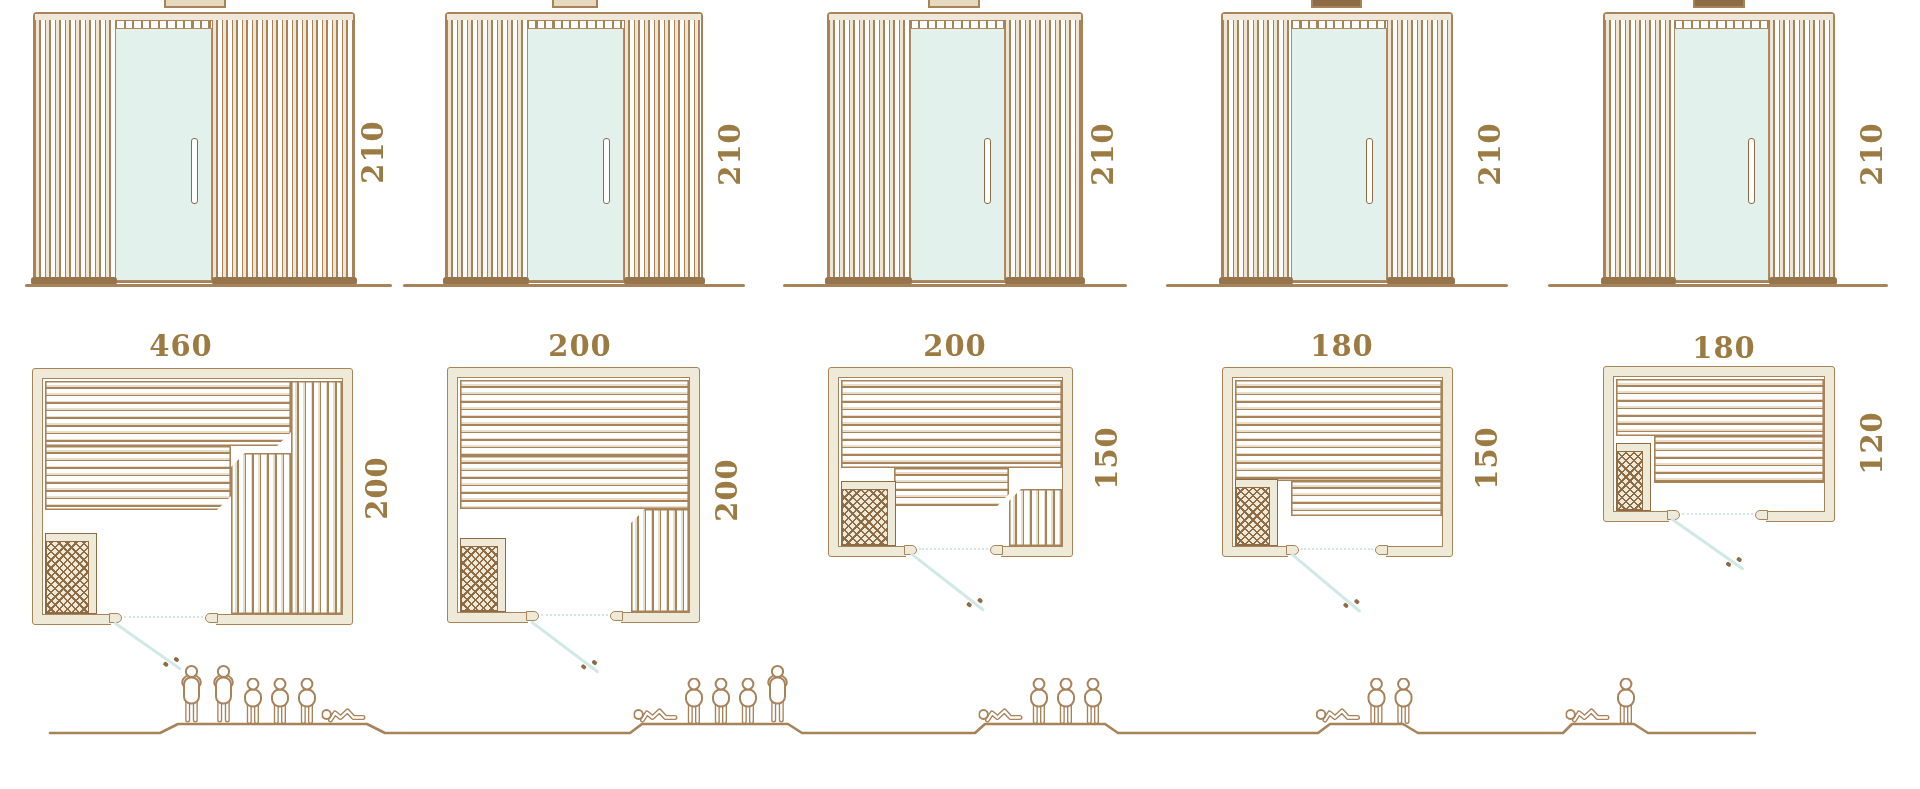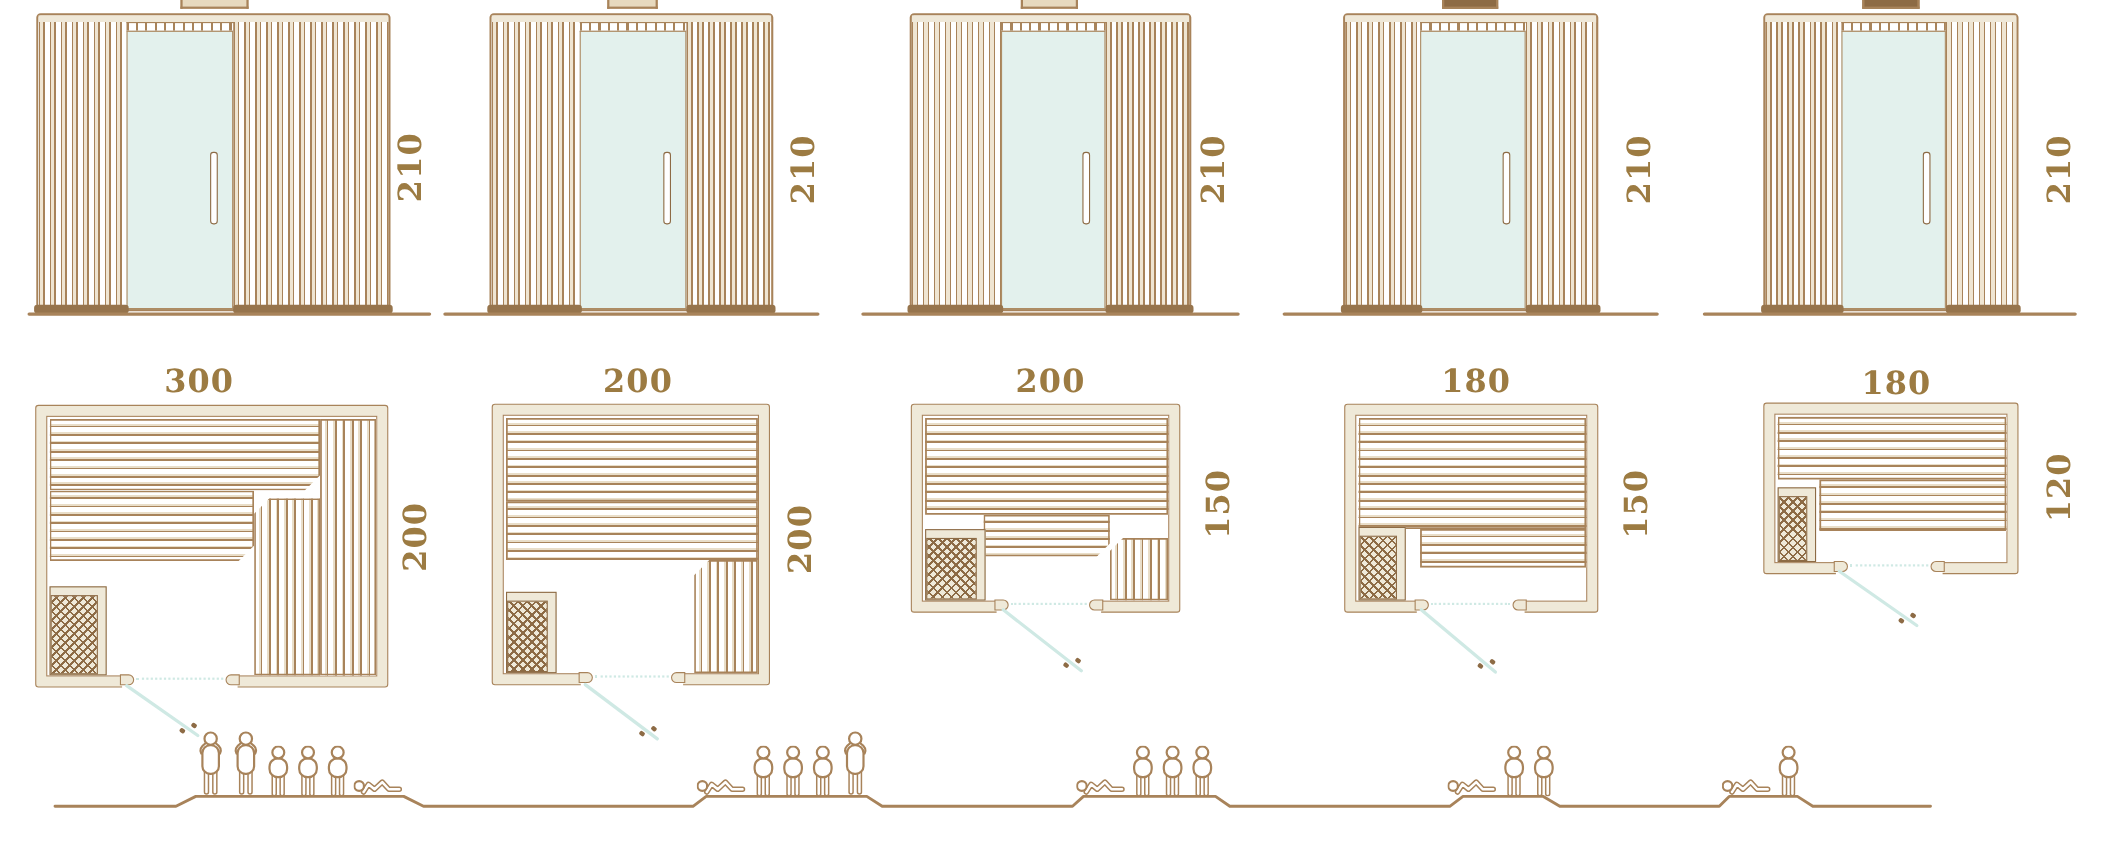--- a/index.html
+++ b/index.html
@@ -104,21 +104,21 @@
       <div class="transom" style="left:80px;width:97px;"></div>
       <div class="door" style="left:80px;width:97px;">
         <div class="handle" style="right:13px;"></div>
       </div>
       <div class="sill" style="left:-4px;width:86px;"></div>
       <div class="sill" style="left:177px;right:-4px;"></div>
     </div>
     <div class="gline" style="left:25px;width:367px;"></div>
     <div class="dim vert" style="left:323px;top:136px;">210</div>
 
-    <div class="dim" style="left:121px;top:330px;width:120px;">300</div>
+    <div class="dim" style="left:121px;top:330px;width:120px;">460</div>
     <div class="plan" style="left:32px;top:368px;width:321px;height:257px;">
       <div class="floor"></div>
       <div class="bench v" style="left:258px;top:12px;width:51px;height:233px;"></div>
       <div class="bench v" style="left:198px;top:84px;width:60px;height:161px;clip-path:polygon(14px 0,100% 0,100% 100%,0 100%,0 14px);"></div>
       <div class="bench h" style="left:12px;top:12px;width:246px;height:65px;clip-path:polygon(0 0,100% 0,100% calc(100% - 14px),calc(100% - 14px) 100%,0 100%);"></div>
       <div class="bench h" style="left:12px;top:77px;width:186px;height:64px;clip-path:polygon(0 0,100% 0,100% calc(100% - 14px),calc(100% - 14px) 100%,0 100%);"></div>
       <div class="heater" style="left:12px;top:164px;width:52px;height:81px;">
           <div class="hx"></div>
         </div>
       <div class="gap" style="left:78px;width:105px;"></div>

